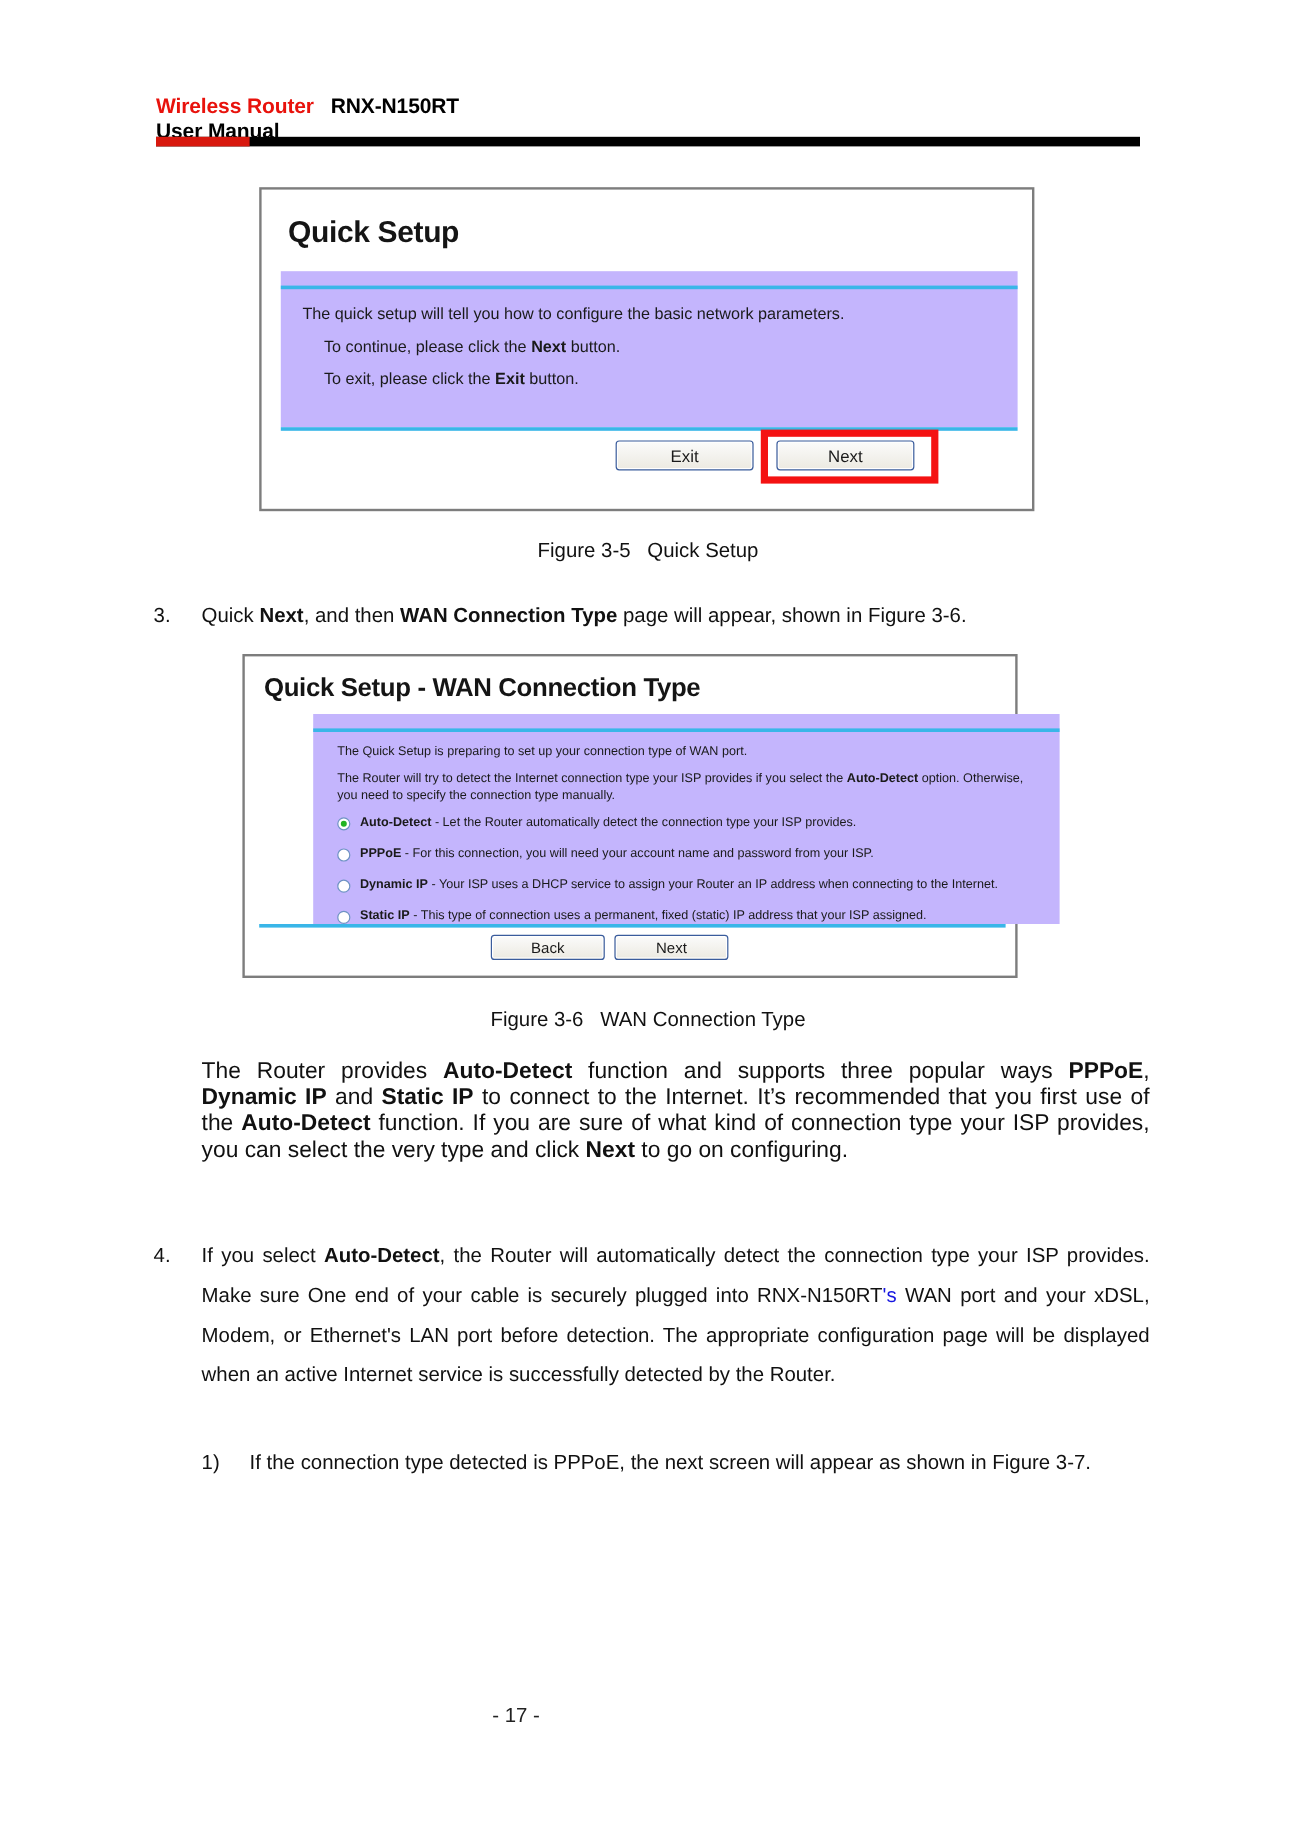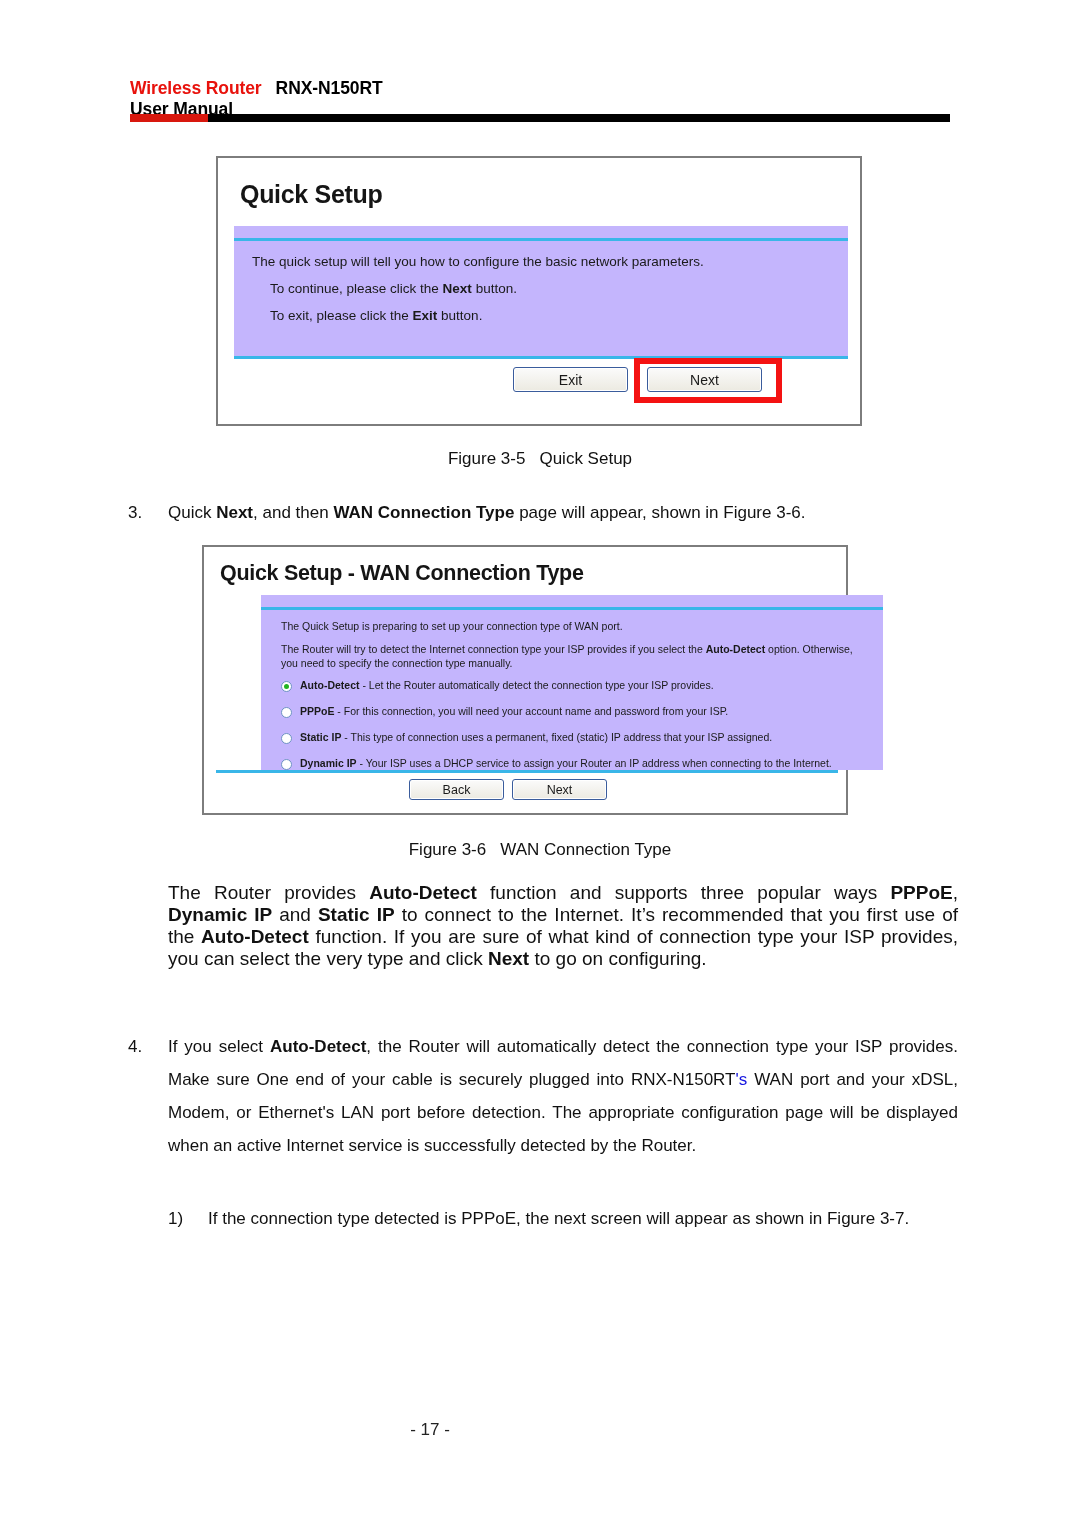--- a/index.html
+++ b/index.html
@@ -385,25 +385,25 @@
         <div class="radio-row">
           <span class="radio checked"></span>
           <span class="ui-text"><b>Auto-Detect</b><span> - </span><span>Let the Router automatically detect the connection type your ISP provides.</span></span>
         </div>
         <div class="radio-row">
           <span class="radio"></span>
           <span class="ui-text"><b>PPPoE</b><span> - </span><span>For this connection, you will need your account name and password from your ISP.</span></span>
         </div>
         <div class="radio-row">
           <span class="radio"></span>
-          <span class="ui-text"><b>Static IP</b><span> - </span><span>This type of connection uses a permanent, fixed (static) IP address that your ISP assigned.</span></span>
+          <span class="ui-text"><b>Dynamic IP</b><span> - </span><span>Your ISP uses a DHCP service to assign your Router an IP address when connecting to the Internet.</span></span>
         </div>
         <div class="radio-row">
           <span class="radio"></span>
-          <span class="ui-text"><b>Dynamic IP</b><span> - </span><span>Your ISP uses a DHCP service to assign your Router an IP address when connecting to the Internet.</span></span>
+          <span class="ui-text"><b>Static IP</b><span> - </span><span>This type of connection uses a permanent, fixed (static) IP address that your ISP assigned.</span></span>
         </div>
       </div>
     </div>
   </div>
 
   <div class="ui-footer">
     <div class="ui-divider"></div>
     <div class="btn" id="f36-back">Back</div>
     <div class="btn" id="f36-next">Next</div>
   </div>

